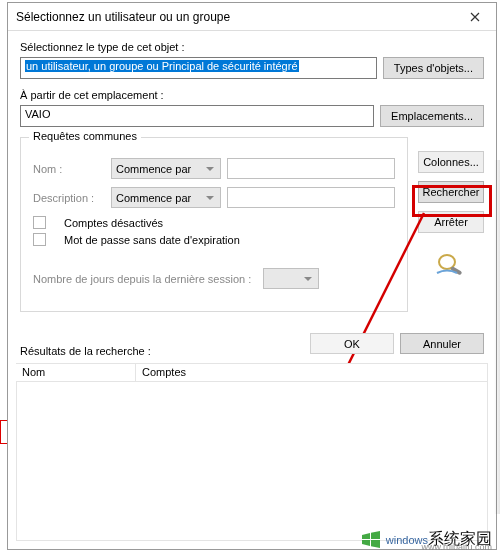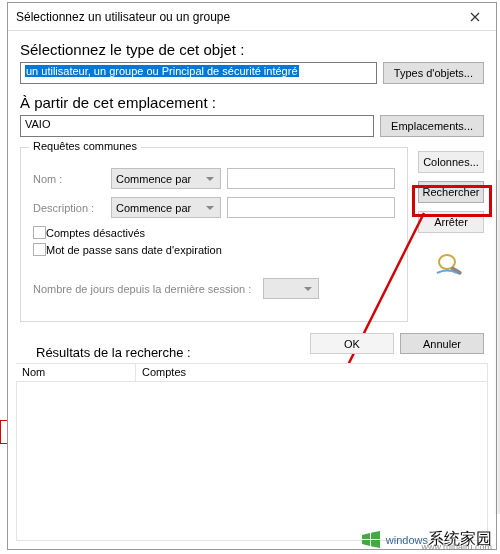--- a/index.html
+++ b/index.html
@@ -2,44 +2,44 @@
 <html><head>
 <meta charset="utf-8">
 <style>
 *{box-sizing:border-box;margin:0;padding:0;font-family:"Segoe UI",Tahoma,sans-serif;font-size:11px;color:#000}
 body{width:500px;height:554px;background:#fff;position:relative;overflow:hidden}
 .dialog{position:absolute;left:7px;top:2px;width:490px;height:548px;background:#fff;border:1px solid #999}
 .titlebar{height:28px;display:flex;align-items:center;padding:0 0 0 8px;background:#fff;border-bottom:1px solid #ddd}
 .titleTxt{flex:1;font-size:12px}
 .closeBtn{width:42px;height:27px;display:flex;align-items:center;justify-content:center;font-size:14px;color:#333}
 .content{padding:10px 12px 0 12px}
-.lbl{font-size:15px;margin-bottom:4px;color:#000}
+.lbl{font-size:11px;margin-bottom:4px;color:#000}
 .row{display:flex;gap:6px;margin-bottom:10px}
 .txtbox{height:22px;border:1px solid #7a7a7a;padding:2px 4px;background:#fff;flex:1}
 .txtbox.sel{background:#fff}
 .txtbox.sel span{background:#0078d7;color:#fff;padding:0 1px}
 .btn{height:22px;min-width:100px;background:#e1e1e1;border:1px solid #adadad;padding:0 10px;display:flex;align-items:center;justify-content:center;cursor:default}
 .fieldset{position:relative;border:1px solid #d9d9d9;margin-top:8px;padding:20px 12px 14px 12px}
 .legend{position:absolute;top:-8px;left:8px;background:#fff;padding:0 4px;font-size:11px}
 .frow{display:flex;align-items:center;margin-bottom:8px;gap:6px}
 .flabel{width:72px;color:#888}
 .combo{width:110px;height:21px;background:#e8e8e8;border:1px solid #c0c0c0;display:flex;align-items:center;padding:0 4px;color:#888;position:relative}
 .combo::after{content:"";position:absolute;right:6px;top:8px;border-left:4px solid transparent;border-right:4px solid transparent;border-top:4px solid #888}
 .txtfield{flex:1;height:21px;border:1px solid #c0c0c0;background:#fff;max-width:170px}
-.check{display:flex;align-items:center;gap:0;margin:4px 0;color:#888}
+.check{display:flex;align-items:center;gap:18px;margin:4px 0;color:#888}
 .checkbox{width:13px;height:13px;border:1px solid #b0b0b0;background:#fff}
 .sideCol{position:absolute;right:10px;top:148px;width:70px;display:flex;flex-direction:column;gap:8px;align-items:center}
 .sbtn{width:66px;height:22px;background:#e1e1e1;border:1px solid #adadad;display:flex;align-items:center;justify-content:center;font-size:11px}
 .sbtn.disabled{color:#a0a0a0;border-color:#ccc;background:#efefef}
 .redBox{position:absolute;right:4px;top:182px;width:80px;height:32px;border:3px solid #d40000;pointer-events:none}
 .searchIcon{margin-top:10px}
 .bottomBtns{position:absolute;right:12px;top:330px;display:flex;gap:6px}
 .bbtn{width:84px;height:21px;background:#e1e1e1;border:1px solid #adadad;display:flex;align-items:center;justify-content:center}
 .bbtn.disabled{color:#a0a0a0;border-color:#d0d0d0;background:#f4f4f4}
-.resLabel{position:absolute;left:28px;top:342px;font-size:13px}
+.resLabel{position:absolute;left:12px;top:342px;font-size:11px}
 .resHeader{position:absolute;left:8px;top:360px;right:8px;height:28px;background:#fff;border:1px solid #e4e4e4;border-left:none;border-right:none;display:flex}
 .resHeader .col{padding:2px 6px;border-right:1px solid #e4e4e4;font-size:11px}
 .resArea{position:absolute;left:8px;top:378px;right:8px;bottom:8px;border:1px solid #e4e4e4;background:#fff}
 .arrow{position:absolute;pointer-events:none}
 .watermark{position:absolute;right:8px;bottom:4px;display:flex;align-items:center;gap:4px;font-family:"Segoe UI";opacity:.95}
 .wmIcon{width:22px;height:20px;position:relative}
 .wmText{font-size:18px;color:#2a5c9a;font-weight:400}
 .wmText .b{color:#2a5c9a}
 .wmSub{font-size:9px;color:#888;margin-left:4px}
 .bgShadow{position:absolute;right:0;top:160px;bottom:40px;width:6px;background:linear-gradient(to right,rgba(0,0,0,0),rgba(0,0,0,.1))}

